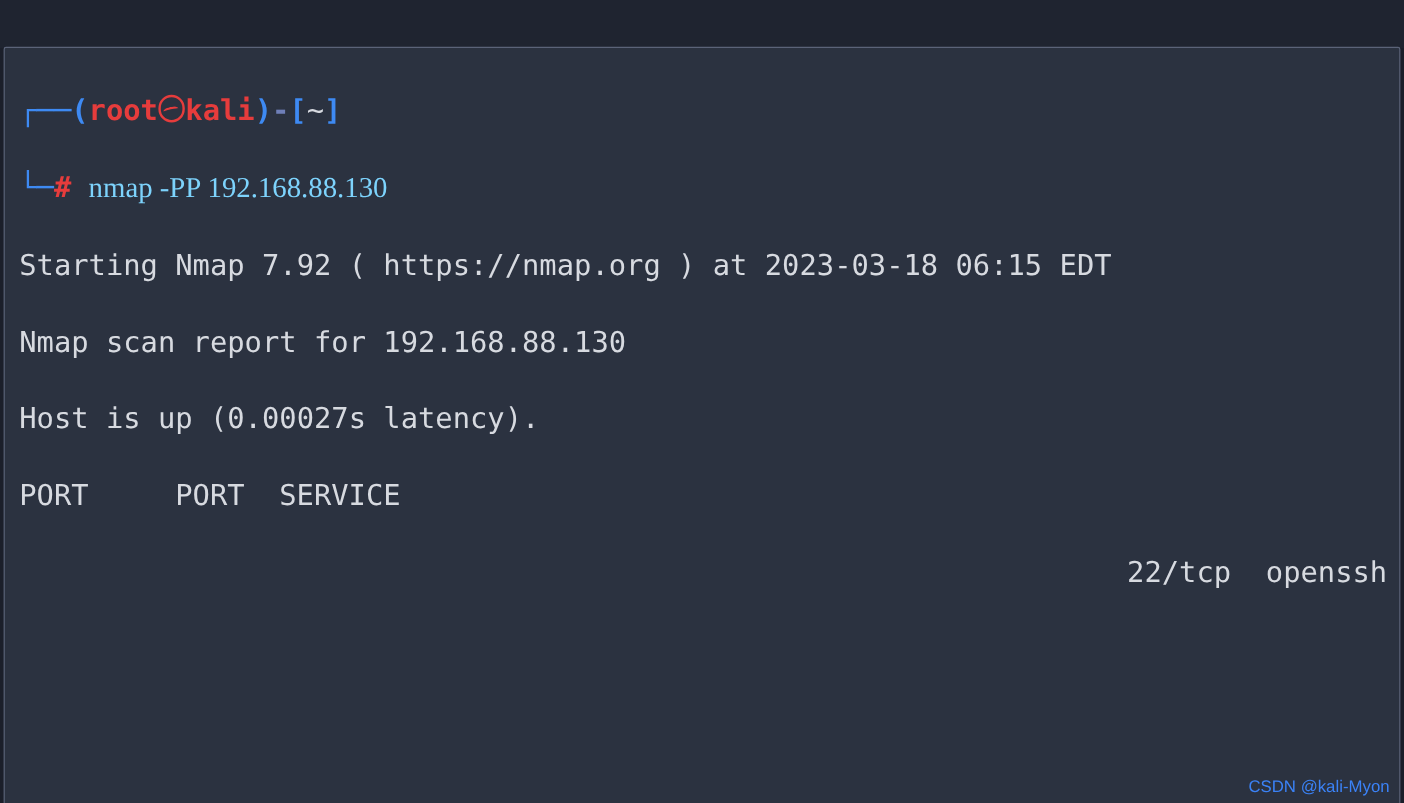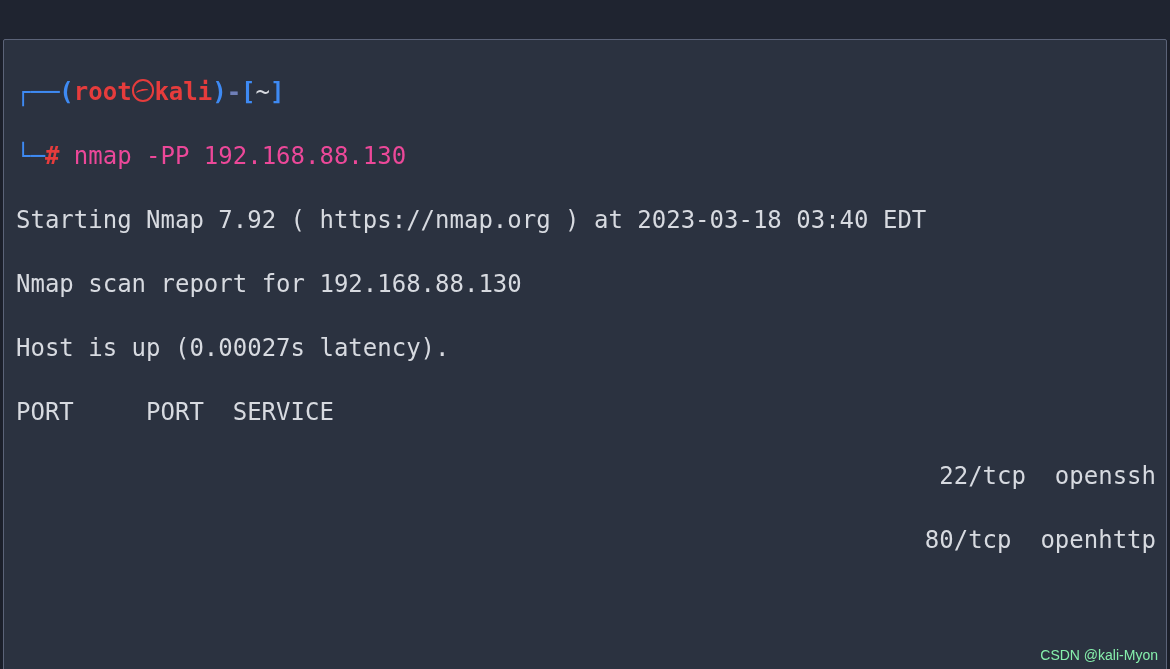--- a/index.html
+++ b/index.html
@@ -32,28 +32,28 @@
   .faded-bg {
     position: absolute;
     left: 0; top: 0; width: 1170px; height: 40px;
     background: #232835;
     opacity: 0.6;
   }
   .blue { color: #3e8af3; font-weight: bold; }
   .red  { color: #e63c3c; font-weight: bold; }
   .purple { color: #6f7fb8; font-weight: bold; }
   .grey { color: #d7dae0; }
-  .dim  { color: #ec4899; }
+  .dim  { color: #7dd3fc; font-family: Liberation Serif, serif; }
   .watermark {
     position: absolute;
     right: 12px;
     bottom: 6px;
     font-family: Arial, sans-serif;
     font-size: 14px;
-    color: #86efac;
+    color: #3b82f6;
     letter-spacing: 0;
     white-space: nowrap;
   }
   .port-row { display: inline; text-align: right; }
   .col-port   { display: inline-block; width: 9ch; }
   .col-state  { display: inline-block; width: 6ch; }
   .col-serv   { display: inline-block; }
   .hdr-port   { display: inline-block; width: 9ch; }
   .hdr-state  { display: inline-block; width: 6ch; }
   .hdr-serv   { display: inline-block; }
@@ -81,26 +81,25 @@
   .line { display: block; }
 </style>
 </head>
 <body>
 
 <div class="faded-bg"></div>
 
 <div class="terminal">
 <span class="line"><span class="blue">┌──</span><span class="blue">(</span><span class="red">root</span><span class="kali-icon"></span><span class="red">kali</span><span class="blue">)</span><span class="purple">-</span><span class="blue">[</span><span class="grey">~</span><span class="blue">]</span></span>
 <span class="line"><span class="blue">└─</span><span class="red">#</span><span> </span><span class="dim">nmap -PP 192.168.88.130</span></span>
-<span class="line">Starting Nmap 7.92 ( https://nmap.org ) at 2023-03-18 03:40 EDT</span>
+<span class="line">Starting Nmap 7.92 ( https://nmap.org ) at 2023-03-18 06:15 EDT</span>
 <span class="line">Nmap scan report for 192.168.88.130</span>
 <span class="line">Host is up (0.00027s latency).</span>
 <span class="line"><span class="hdr-port">PORT</span><span class="hdr-state">PORT</span><span class="hdr-serv">SERVICE</span></span>
 <span class="line port-row"><span class="col-port">22/tcp</span><span class="col-state">open</span><span class="col-serv">ssh</span></span>
-<span class="line port-row"><span class="col-port">80/tcp</span><span class="col-state">open</span><span class="col-serv">http</span></span>
 
 
 
 
 
 
 
 <span class="line"></span>
 
 </div>

